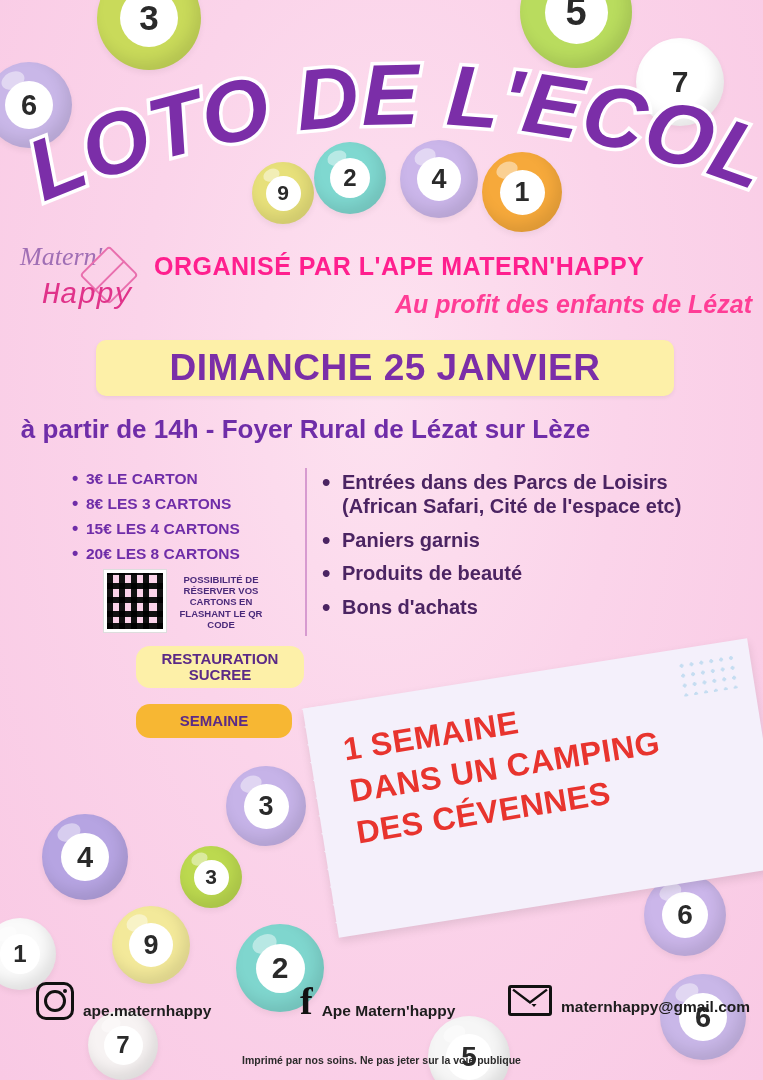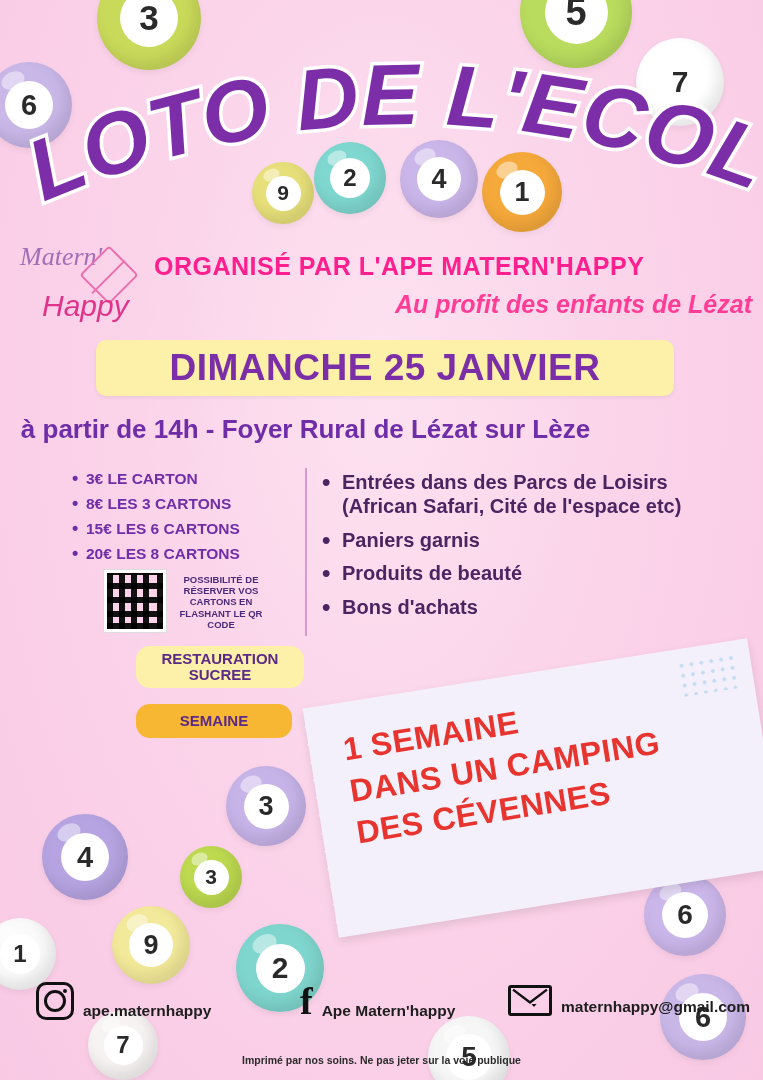--- a/index.html
+++ b/index.html
@@ -41,22 +41,22 @@
     letter-spacing:1px;
   }
 
   
   .logo{
     position:absolute; left:14px; top:238px; width:140px; height:92px;
     color:#d63384;
   }
   .logo .l1{ font-family:"Liberation Serif", serif; font-style:italic; font-size:26px;
     color:#a06fb5; position:absolute; left:6px; top:4px; }
-  .logo .l2{ font-family:Liberation Sans, sans-serif; font-style:italic; font-size:30px;
-    color:#e0338a; position:absolute; left:28px; top:51px; }
+  .logo .l2{ font-family:Liberation Mono, monospace; font-style:italic; font-size:30px;
+    color:#e0338a; position:absolute; left:28px; top:40px; }
   .logo .diamond{
     position:absolute; left:74px; top:16px; width:42px; height:42px;
     border:2px solid #e96fae; transform:rotate(45deg); border-radius:4px;
   }
   .logo .diamond::after{
     content:""; position:absolute; left:50%; top:-2px; width:2px; height:46px;
     background:#e96fae;
   }
 
   
@@ -271,21 +271,21 @@
 
   <div class="date-banner">
     <span>DIMANCHE 25 JANVIER</span>
   </div>
 
   <div class="time-line">à partir de 14h - Foyer Rural de Lézat sur Lèze</div>
 
   <ul class="prices" id="prices-list">
       <li>3€ LE CARTON</li>
       <li>8€ LES 3 CARTONS</li>
-      <li>15€ LES 6 CARTONS</li>
+      <li>15€ LES 4 CARTONS</li>
       <li>20€ LES 8 CARTONS</li>
     </ul>
 
   <div class="qr-block">
     <div class="qr"></div>
     <div class="qr-text">POSSIBILITÉ DE RÉSERVER VOS CARTONS EN FLASHANT LE QR CODE</div>
   </div>
 
   <div class="divider"></div>
 

